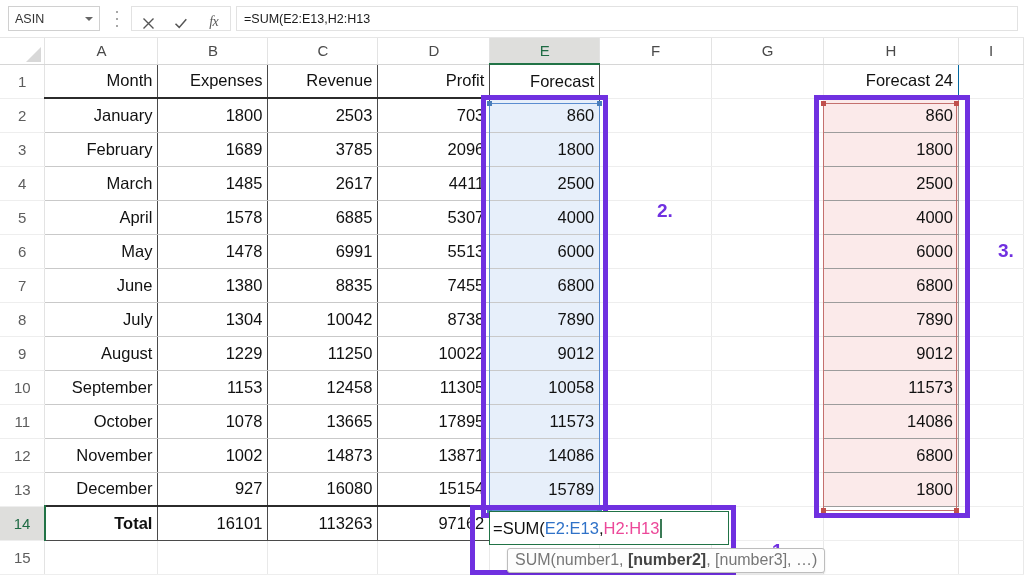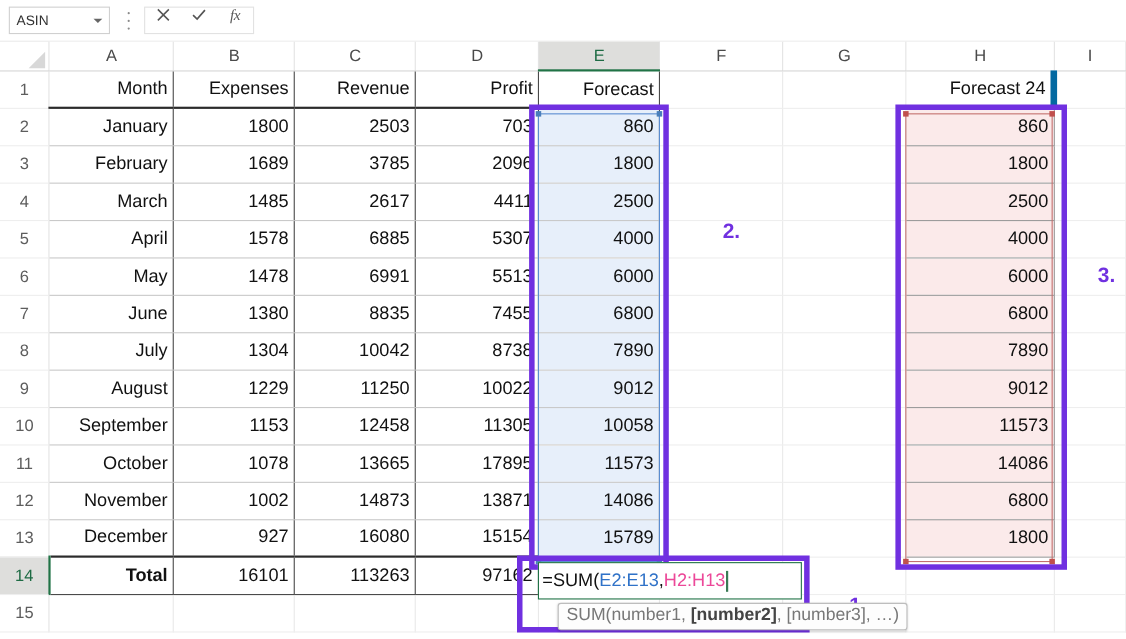--- a/index.html
+++ b/index.html
@@ -35,21 +35,21 @@
     align-items: center;
   }
   .vdots i { display: block; width: 2px; height: 2px; background: #8a8a8a; border-radius: 50%; }
   .fbtns {
     position: absolute; left: 131px; top: 6px; width: 100px; height: 25px;
     border: 1px solid #e2e2e2; background: #fff;
     display: flex; align-items: center;
   }
   .fbtn {
     flex: 1; height: 100%;
-    display: flex; align-items: flex-start; justify-content: center;
+    display: flex; align-items: flex-end; justify-content: center;
     color: #5a5a5a;
   }
   .fbtn svg { display: block; }
   .fx-glyph { font-family: "Liberation Serif", serif; font-style: italic; font-size: 14px; color: #5a5a5a; letter-spacing: -0.5px; }
   .fbar {
     position: absolute; left: 236px; top: 6px; width: 782px; height: 25px;
     border: 1px solid #e2e2e2; background: #fff;
     display: flex; align-items: center; padding: 0 7px;
     font-size: 12.5px; color: #1a1a1a;
     font-family: "Liberation Sans", sans-serif;
@@ -212,20 +212,23 @@
       <div class="fbtn">
         <svg width="14" height="13" viewBox="0 0 14 13" aria-hidden="true">
           <path d="M1.5 6.8 L5.2 10.4 L12.3 2.2" stroke="#555" stroke-width="1.5" fill="none"></path>
         </svg>
       </div>
       <div class="fbtn">
         <span class="fx-glyph">fx</span>
       </div>
     </div>
 
+    <div class="fbar">
+      <span>=SUM(E2:E13,H2:H13</span>
+    </div>
   </div>
 
   <div class="grid-wrap">
     <table class="sheet">
       <colgroup>
         <col style="width:45px">
         <col style="width:113px">
           <col style="width:110px">
           <col style="width:110px">
         <col style="width:112px">
@@ -268,21 +271,21 @@
             </td>
         <td class="cell txt tb hdrcell">
               <span class="inner">Forecast</span>
             </td>
         <td class="cell">
               <span class="inner"></span>
             </td>
         <td class="cell">
               <span class="inner"></span>
             </td>
-        <td class="cell txt hdrcell" style="border-right:6px solid #0369a1;border-left:1px solid #4a4a4a;">
+        <td class="cell txt hdrcell" style="border-right:1px solid #0369a1;border-left:1px solid #4a4a4a;">
               <span class="inner">Forecast 24</span>
             </td>
         <td class="cell">
               <span class="inner"></span>
             </td>
       </tr>
 
       </tbody>
         <tbody id="data-body">
           <tr>

